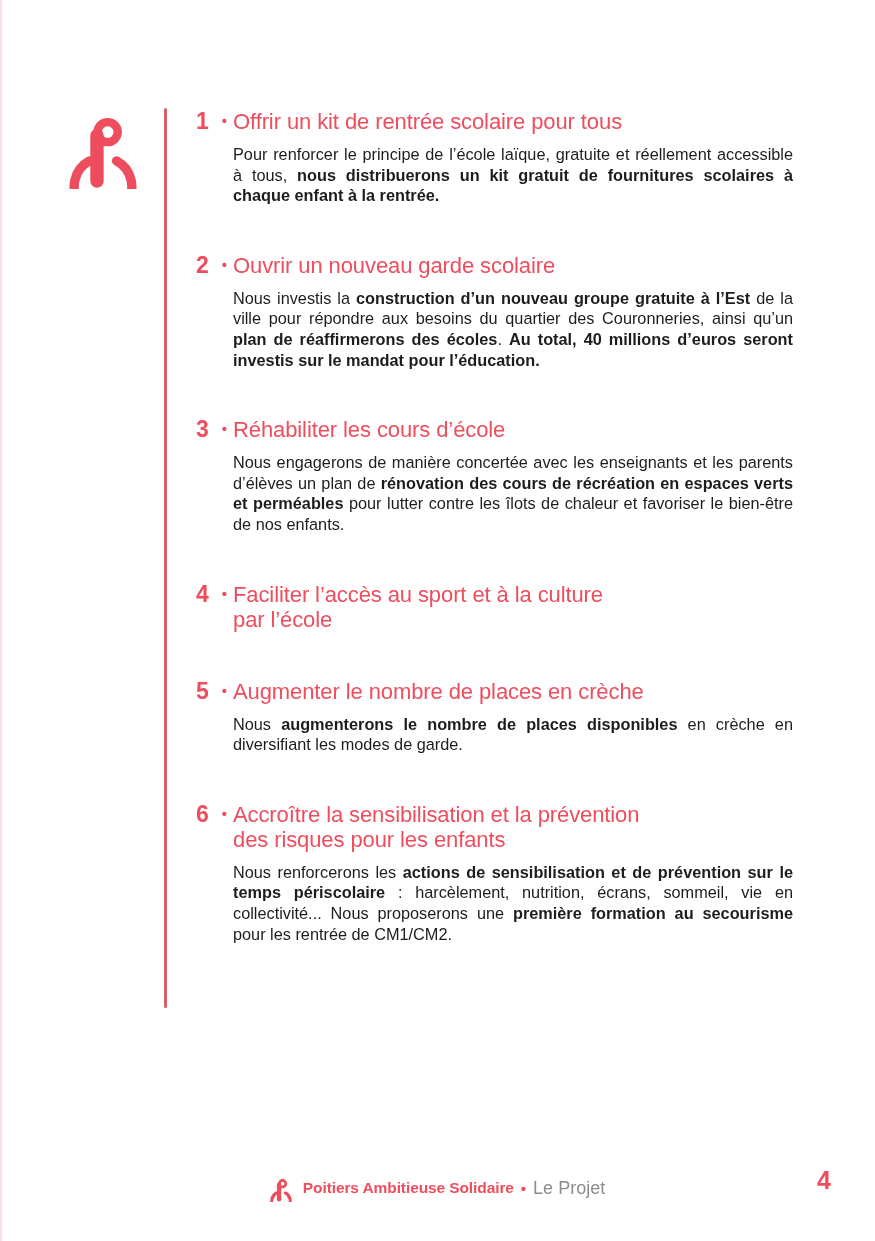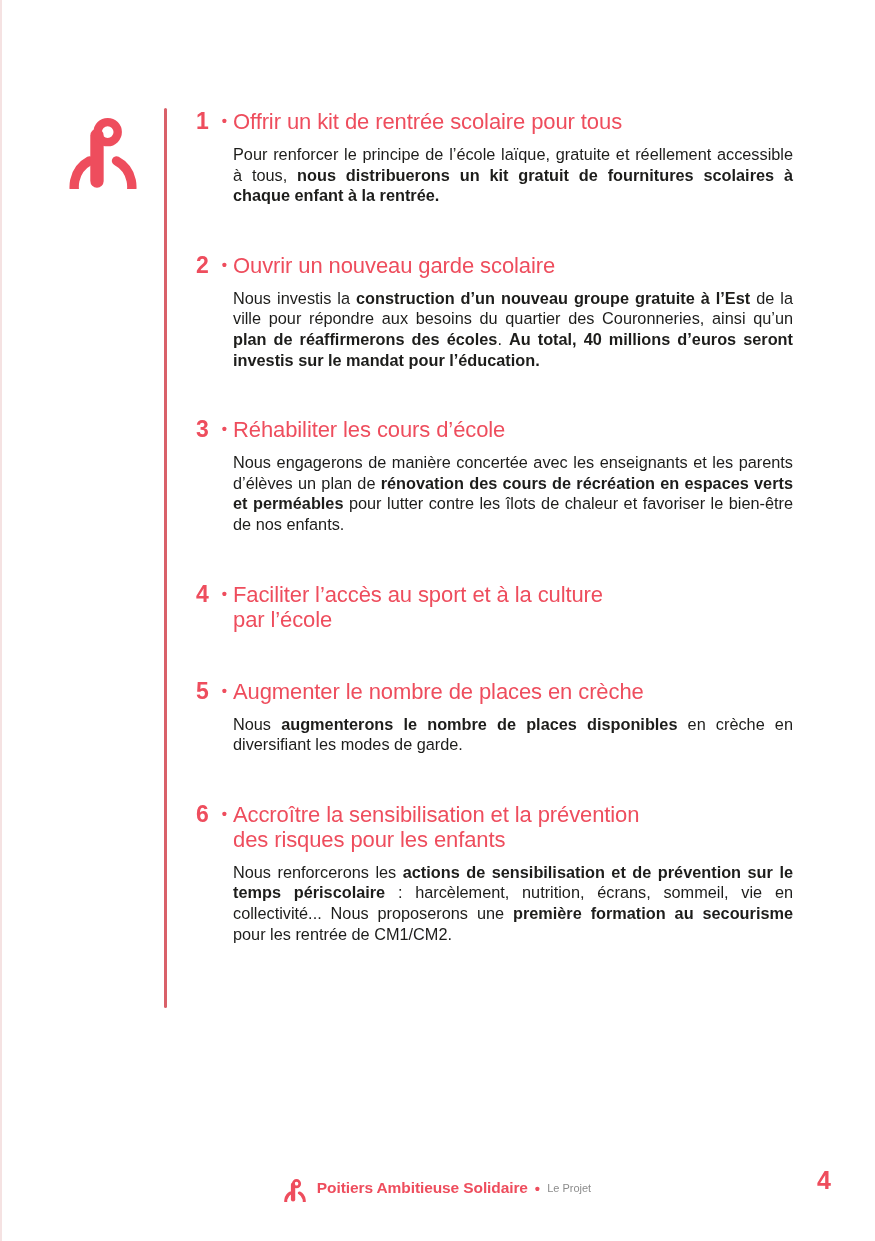--- a/index.html
+++ b/index.html
@@ -112,21 +112,21 @@
     color:var(--accent);
     letter-spacing:-0.1px;
   }
   .footer-sep{
     font-size:15px;
     font-weight:700;
     color:var(--accent);
     margin:0 7px;
   }
   .footer-doc{
-    font-size:11px;
+    font-size:18px;
     color:var(--muted);
   }
   .page-number{
     position:absolute;
     right:44px;
     top:1165px;
     font-size:25px;
     line-height:30px;
     font-weight:700;
     color:var(--accent);

